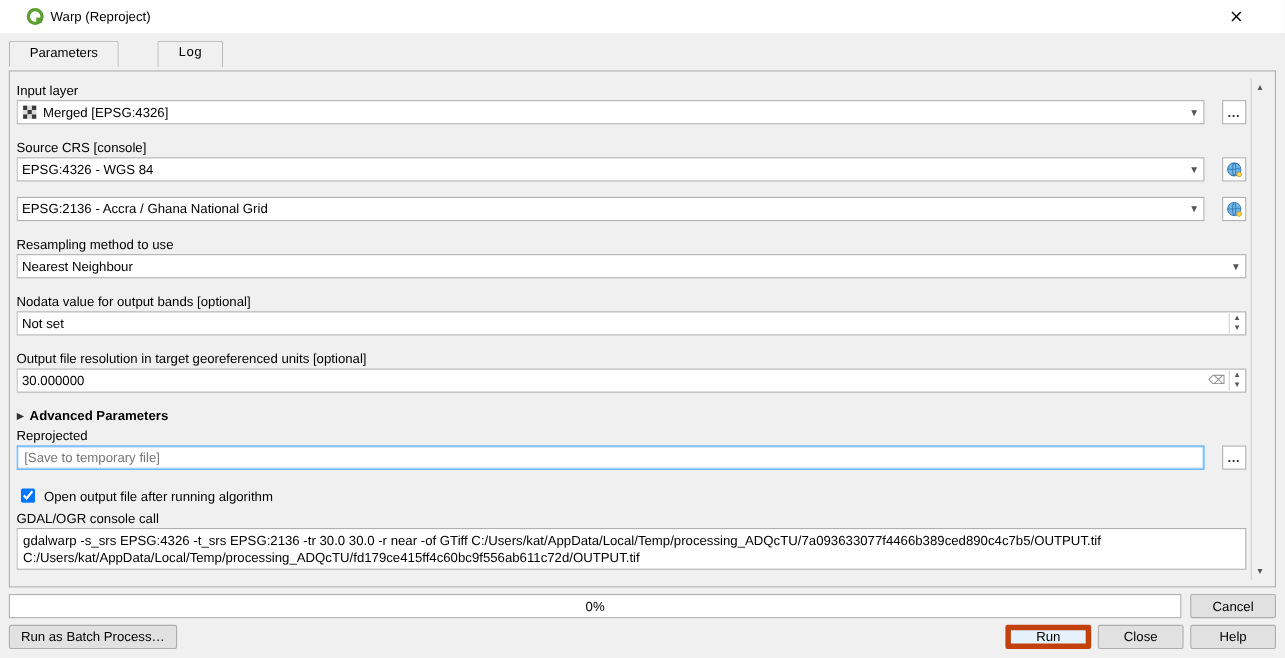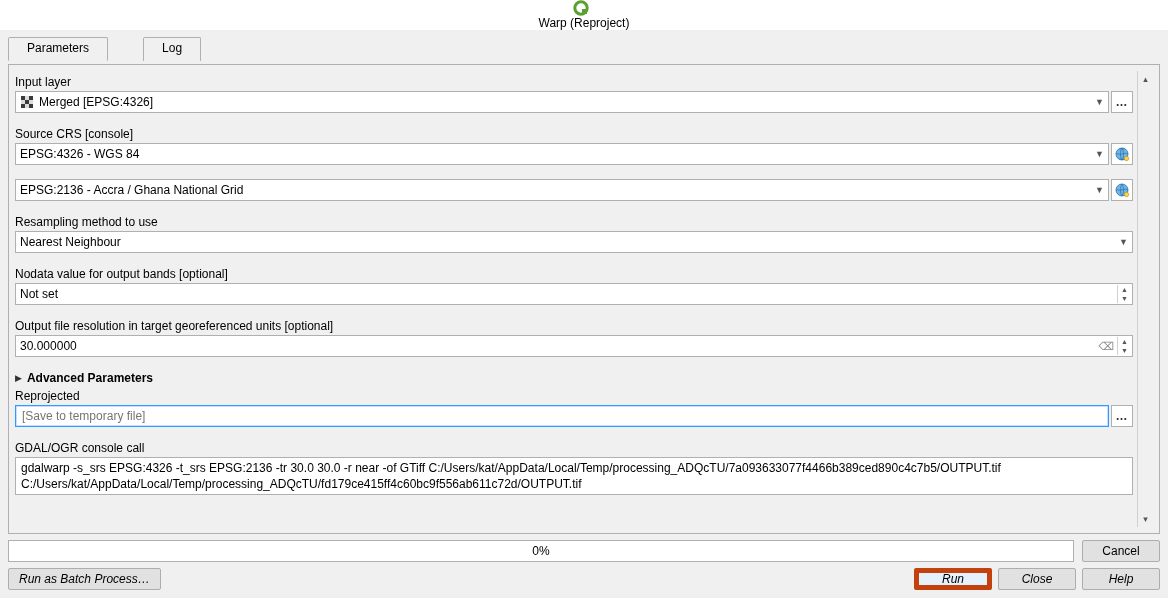--- a/index.html
+++ b/index.html
@@ -1,38 +1,38 @@
 <!DOCTYPE html>
 <html><head>
 <meta charset="utf-8">
 <style>
   * { box-sizing: border-box; font-family: "Segoe UI", Tahoma, sans-serif; font-size: 12px; }
   html, body { margin:0; padding:0; width:1168px; height:598px; background:#f0f0f0; overflow:hidden; }
   .window { width:1168px; height:598px; background:#f0f0f0; display:flex; flex-direction:column; }
 
   
-  .titlebar { height:30px; display:flex; align-items:center; padding:0 8px; background:#ffffff;flex-direction:column; }
+  .titlebar { height:30px; display:flex; align-items:center; padding:0 24px; background:#ffffff; }
   .titlebar .appicon { width:16px; height:16px; margin-right:6px; display:flex; align-items:center; justify-content:center; }
   .titlebar .title { flex:1; color:#000; }
   .titlebar .closebtn { width:40px; height:30px; display:flex; align-items:center; justify-content:center; color:#000; }
 
   .body { flex:1; padding:6px 8px 8px 8px; display:flex; flex-direction:column; gap:4px; background:#f0f0f0; }
 
   
   .tabbar { display:flex; position:relative; height:24px;gap:36px; }
   .tab { padding:3px 18px; border:1px solid #b0b0b0; border-bottom:none; background:#f0f0f0; color:#000; cursor:default; position:relative; top:1px; border-top-left-radius:2px; border-top-right-radius:2px;}
   .tab.active { background:#f0f0f0; z-index:2; border-bottom:1px solid #f0f0f0; }
-  .tab + .tab { margin-left:-1px; }
+  .tab + .tab { margin-left:-1px;font-family:Liberation Mono, monospace; }
   .tabcontent { border:1px solid #b0b0b0; padding:6px 6px 6px 6px; position:relative; flex:1; display:flex; }
 
   .scroll-area { flex:1; overflow:hidden; padding-right:4px; }
   .vscroll { width:16px; border-left:1px solid #d0d0d0; background:#f0f0f0; display:flex; flex-direction:column; align-items:center; justify-content:space-between; padding:1px 0;}
   .vscroll .arrow { width:14px; height:14px; display:flex; align-items:center; justify-content:center; color:#555; font-size:9px;}
 
-  .field-row { display:flex; align-items:center; gap:2px; margin-bottom:14px; }
+  .field-row { display:flex; align-items:center; gap:16px; margin-bottom:14px; }
   .lbl { color:#000; margin-top:4px; margin-bottom:2px; }
 
   .combo, .textin, .spinin, .browsebtn, .iconbtn {
     border:1px solid #b0b0b0; background:#ffffff; height:22px; display:flex; align-items:center;
   }
   .combo { flex:1; padding:0 4px; position:relative; }
   .combo .arrowdn { margin-left:auto; color:#555; font-size:9px; }
   .combo .layericon { width:14px; height:14px; margin-right:5px; display:flex; align-items:center; justify-content:center; }
 
   .textin { flex:1; padding:0 4px; }
@@ -55,21 +55,21 @@
   .checkrow input { width:13px; height:13px; }
 
   .console { border:1px solid #b0b0b0; background:#ffffff; padding:3px 5px; height:38px; overflow:hidden; color:#000; line-height:1.3; }
 
   
   .bottom { padding:2px 0 0 0; display:flex; flex-direction:column; gap:6px; }
   .progressrow { display:flex; gap:8px; align-items:center; }
   .progressbar { flex:1; height:22px; border:1px solid #b0b0b0; background:#ffffff; display:flex; align-items:center; justify-content:center; color:#000;}
   .btn { height:22px; min-width:78px; border:1px solid #adadad; background:#e1e1e1; display:flex; align-items:center; justify-content:center; color:#000; padding:0 10px; border-radius:2px;}
   .btn.primary { border:5px solid #c2410c; background:#e5f1fb; }
-  .btnrow { display:flex;font-style:italic; }
+  .btnrow { display:flex; }
   .btnrow .left { }
   .btnrow .right { margin-left:auto; display:flex; gap:6px; }
 
   
   svg { display:block; }
 </style>
 </head>
 <body>
 
 <div class="window">
@@ -190,20 +190,24 @@
         </div>
 
         <div class="lbl">Reprojected</div>
         <div class="field-row">
           <div class="textin focus">
             <input type="text" placeholder="[Save to temporary file]" style="">
           </div>
           <div class="browsebtn">…</div>
         </div>
 
+        <div class="checkrow">
+          <input type="checkbox" checked="" style="">
+          <span>Open output file after running algorithm</span>
+        </div>
 
         <div class="lbl">GDAL/OGR console call</div>
         <div class="console">gdalwarp -s_srs EPSG:4326 -t_srs EPSG:2136 -tr 30.0 30.0 -r near -of GTiff C:/Users/kat/AppData/Local/Temp/processing_ADQcTU/7a093633077f4466b389ced890c4c7b5/OUTPUT.tif C:/Users/kat/AppData/Local/Temp/processing_ADQcTU/fd179ce415ff4c60bc9f556ab611c72d/OUTPUT.tif</div>
 
       </div>
       <div class="vscroll">
         <div class="arrow">▴</div>
         <div class="arrow">▾</div>
       </div>
     </div>

